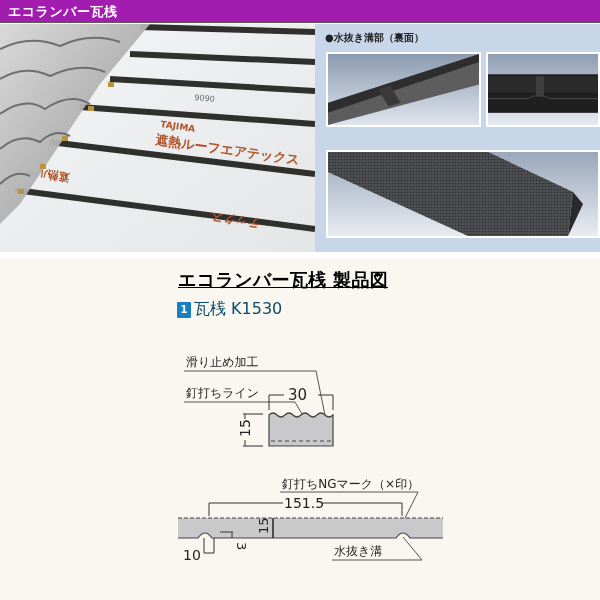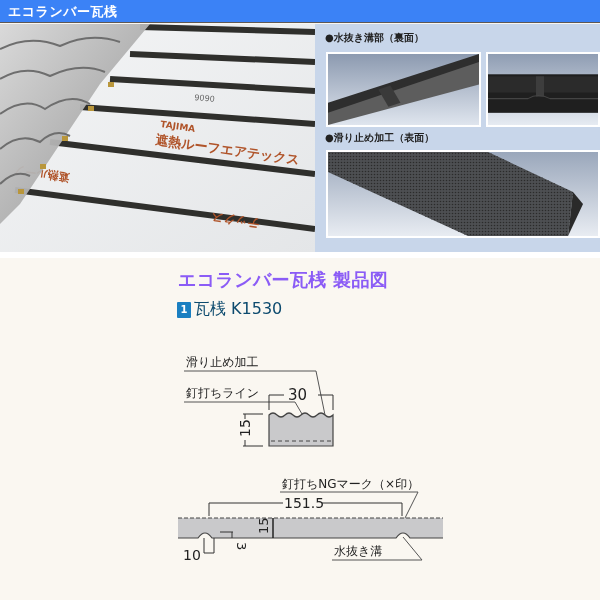--- a/index.html
+++ b/index.html
@@ -1,37 +1,37 @@
 <!DOCTYPE html>
 <html><head>
 <meta charset="utf-8">
 <style>
   * { box-sizing: border-box; margin: 0; padding: 0; }
   html, body { width: 600px; height: 600px; overflow: hidden; }
   body { background: #faf7f1; font-family: "DejaVu Sans", sans-serif; position: relative; color: #222; }
 
-  .header-bar { position: absolute; left: 0; top: 0; width: 600px; height: 23px; background: #3b82f6; border-bottom: 1px solid #5f5854; }
+  .header-bar { position: absolute; left: 0; top: 0; width: 600px; height: 23px; background: #a21caf; border-bottom: 1px solid #5f5854; }
   .header-bar span { position: absolute; left: 8px; top: 3px; font-size: 13px; color: #fff; font-weight: bold; letter-spacing: 0.5px; }
 
   .photo-band { position: absolute; left: 0; top: 24px; width: 600px; height: 228px; background: #fff; }
 
   
   .roof-photo { position: absolute; left: 0; top: 24px; width: 315px; height: 228px; overflow: hidden; background: #eef0f1; }
   .roof-photo svg { display: block; }
 
   
   .right-panel { position: absolute; left: 315px; top: 24px; width: 285px; height: 228px; background: #c8d6ea; }
   .panel-caption { position: absolute; font-size: 10px; color: #222; font-weight: bold; white-space: nowrap; }
   .photo-box { position: absolute; background: #fff; padding: 2px; }
   .photo-box svg { display: block; width: 100%; height: 100%; }
 
   .white-sep { position: absolute; left: 0; top: 252px; width: 600px; height: 6px; background: #fff; }
 
   
-  .title { position: absolute; left: 178px; top: 268px; font-size: 18px; font-weight: bold; color: #8b5cf6; white-space: nowrap; letter-spacing: 0.3px; }
+  .title { position: absolute; left: 178px; top: 268px; font-size: 18px; font-weight: bold; color: #000000; white-space: nowrap; letter-spacing: 0.3px; text-decoration: underline; }
   .subtitle { position: absolute; left: 177px; top: 299px; display: flex; align-items: center; gap: 3px; white-space: nowrap; }
   .num-badge { width: 14px; height: 16px; background: #1a7fc1; color: #fff; font-size: 10px; font-weight: bold; text-align: center; line-height: 16px; border-radius: 1px; }
   .subtitle-text { font-size: 16px; color: #0c4a6e; }
 
   .drawing { position: absolute; left: 0; top: 0; width: 600px; height: 600px; }
   .lbl { font-family: "DejaVu Sans", sans-serif; fill: #222; }
 </style>
 </head>
 <body>
 
@@ -117,21 +117,20 @@
           </linearGradient>
         </defs>
       <rect width="110" height="70" fill="url(#bg2)"></rect>
       <rect x="0" y="20" width="110" height="38" fill="#1f1f1f"></rect>
       <rect x="0" y="22" width="110" height="16" fill="#2b2b2b"></rect>
       <rect x="48" y="22" width="8" height="20" fill="#3d3d3d"></rect>
       <path d="M0,44 L40,44 Q50,38 62,44 L110,44" stroke="#444" fill="none"></path>
     </svg>
   </div>
 
-  <div class="panel-caption" style="left:10px; top:107px;">●滑り止め加工（表面）</div>
 
   <div class="photo-box" style="left:11px; top:126px; width:274px; height:88px;">
     <svg viewBox="0 0 270 84" preserveAspectRatio="none">
       <defs>
         <linearGradient id="bg3" x1="0" y1="0" x2="0" y2="1">
             <stop offset="0" stop-color="#9aa7bb"></stop>
             <stop offset="1" stop-color="#e8ecf2"></stop>
           </linearGradient>
         <pattern id="dots" width="3" height="3" patternUnits="userSpaceOnUse">
             <circle cx="1.5" cy="1.5" r="0.8" fill="#2b2b2b"></circle>

